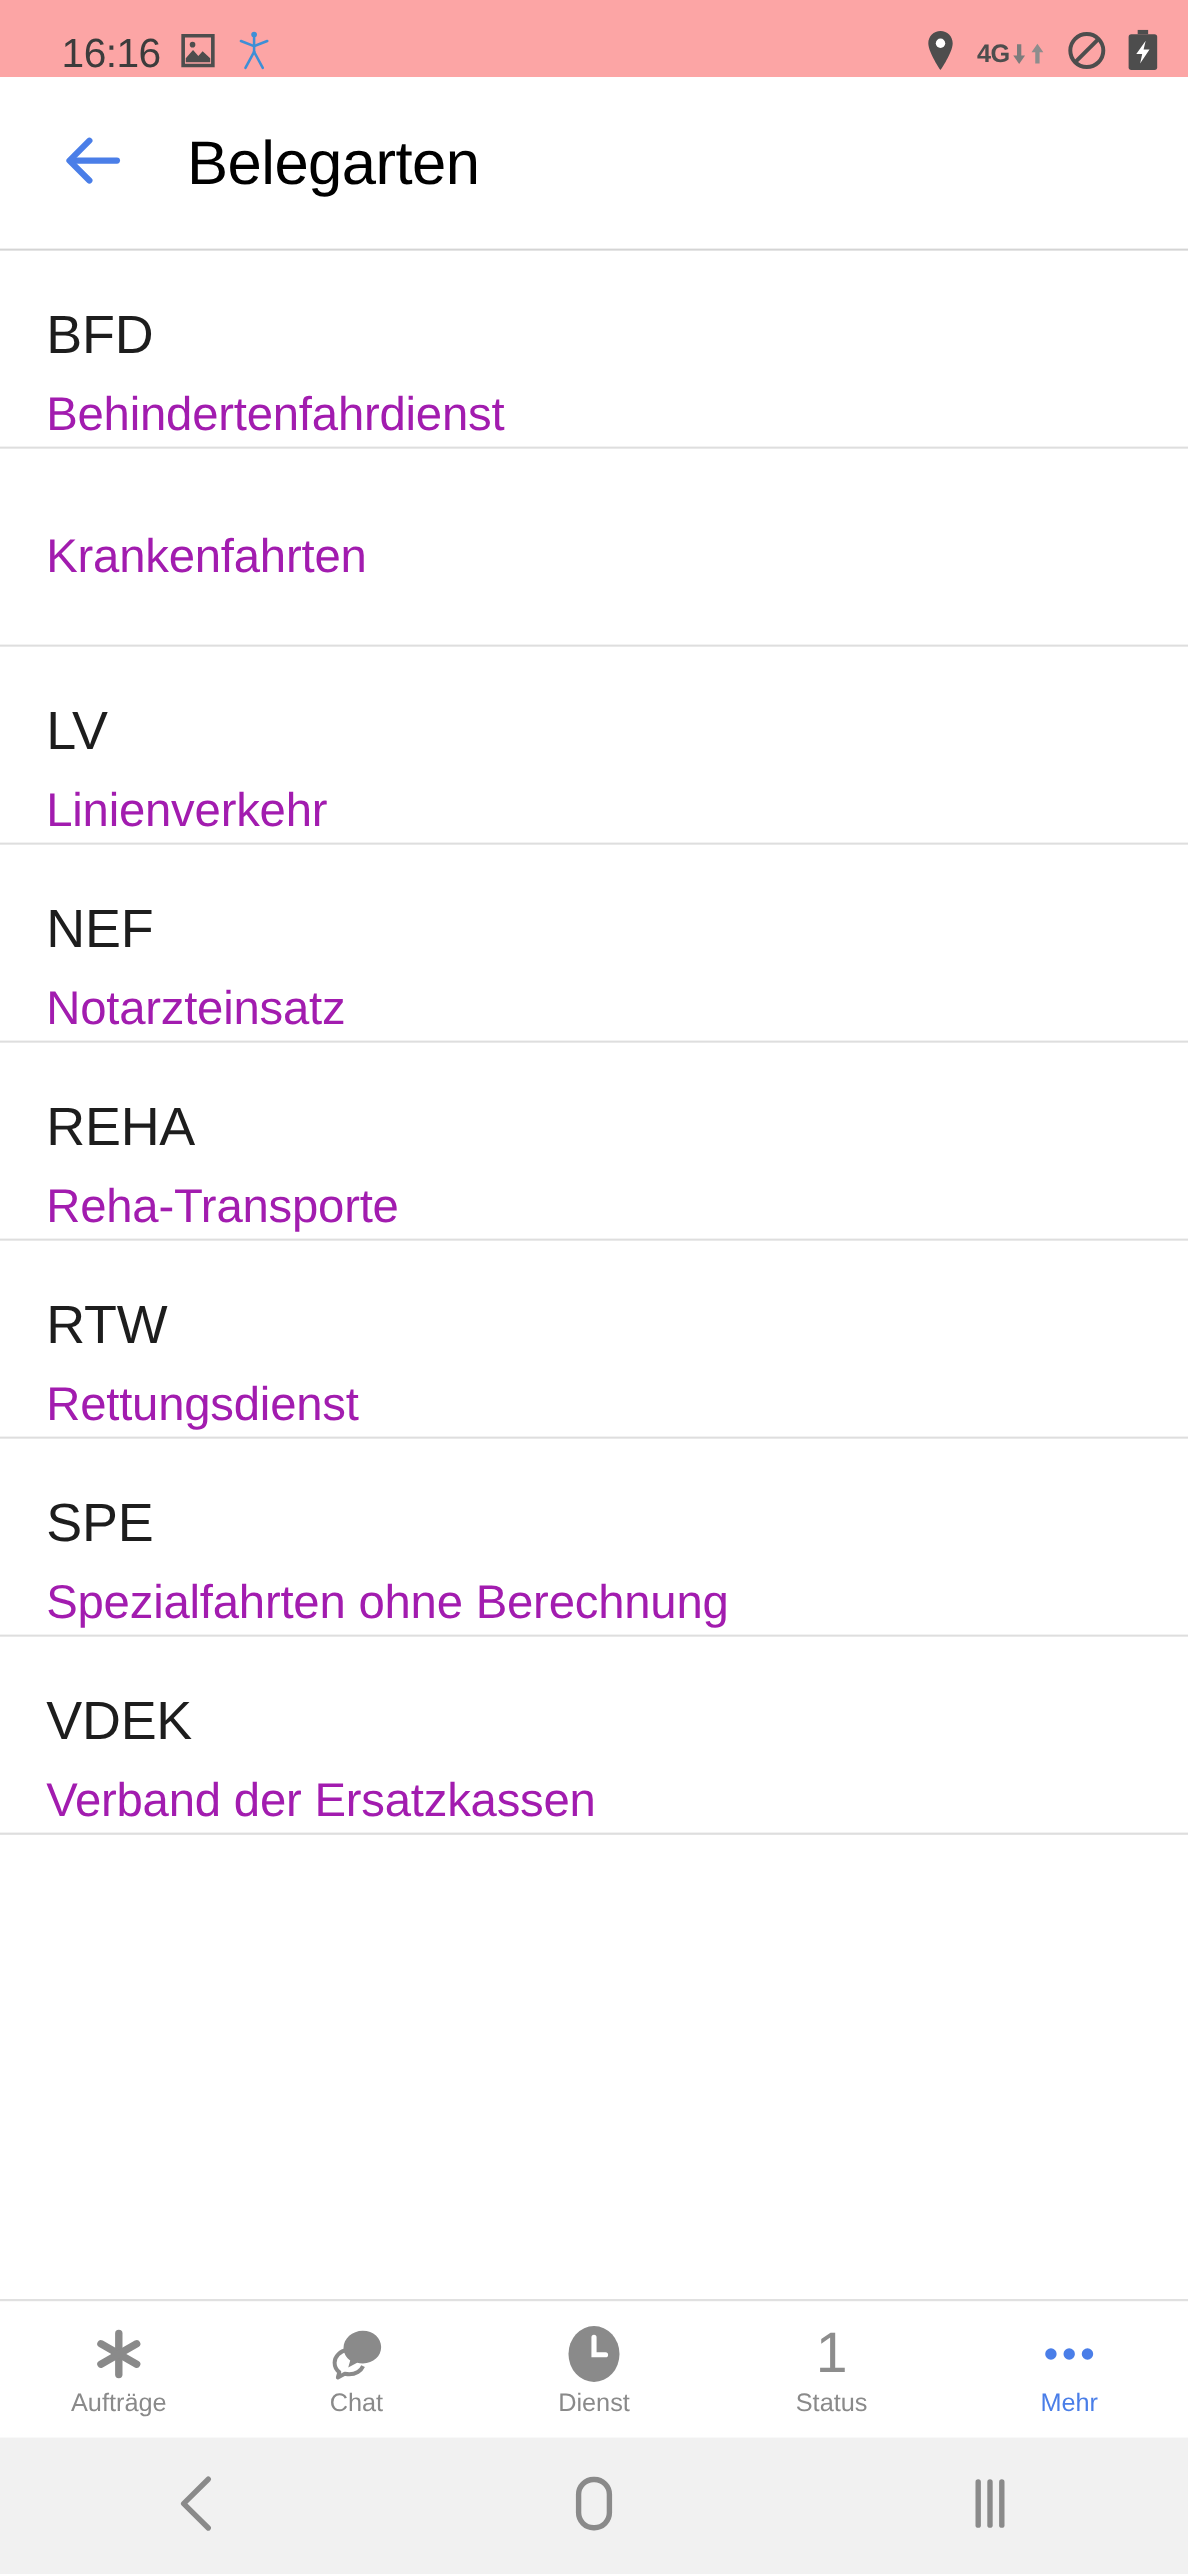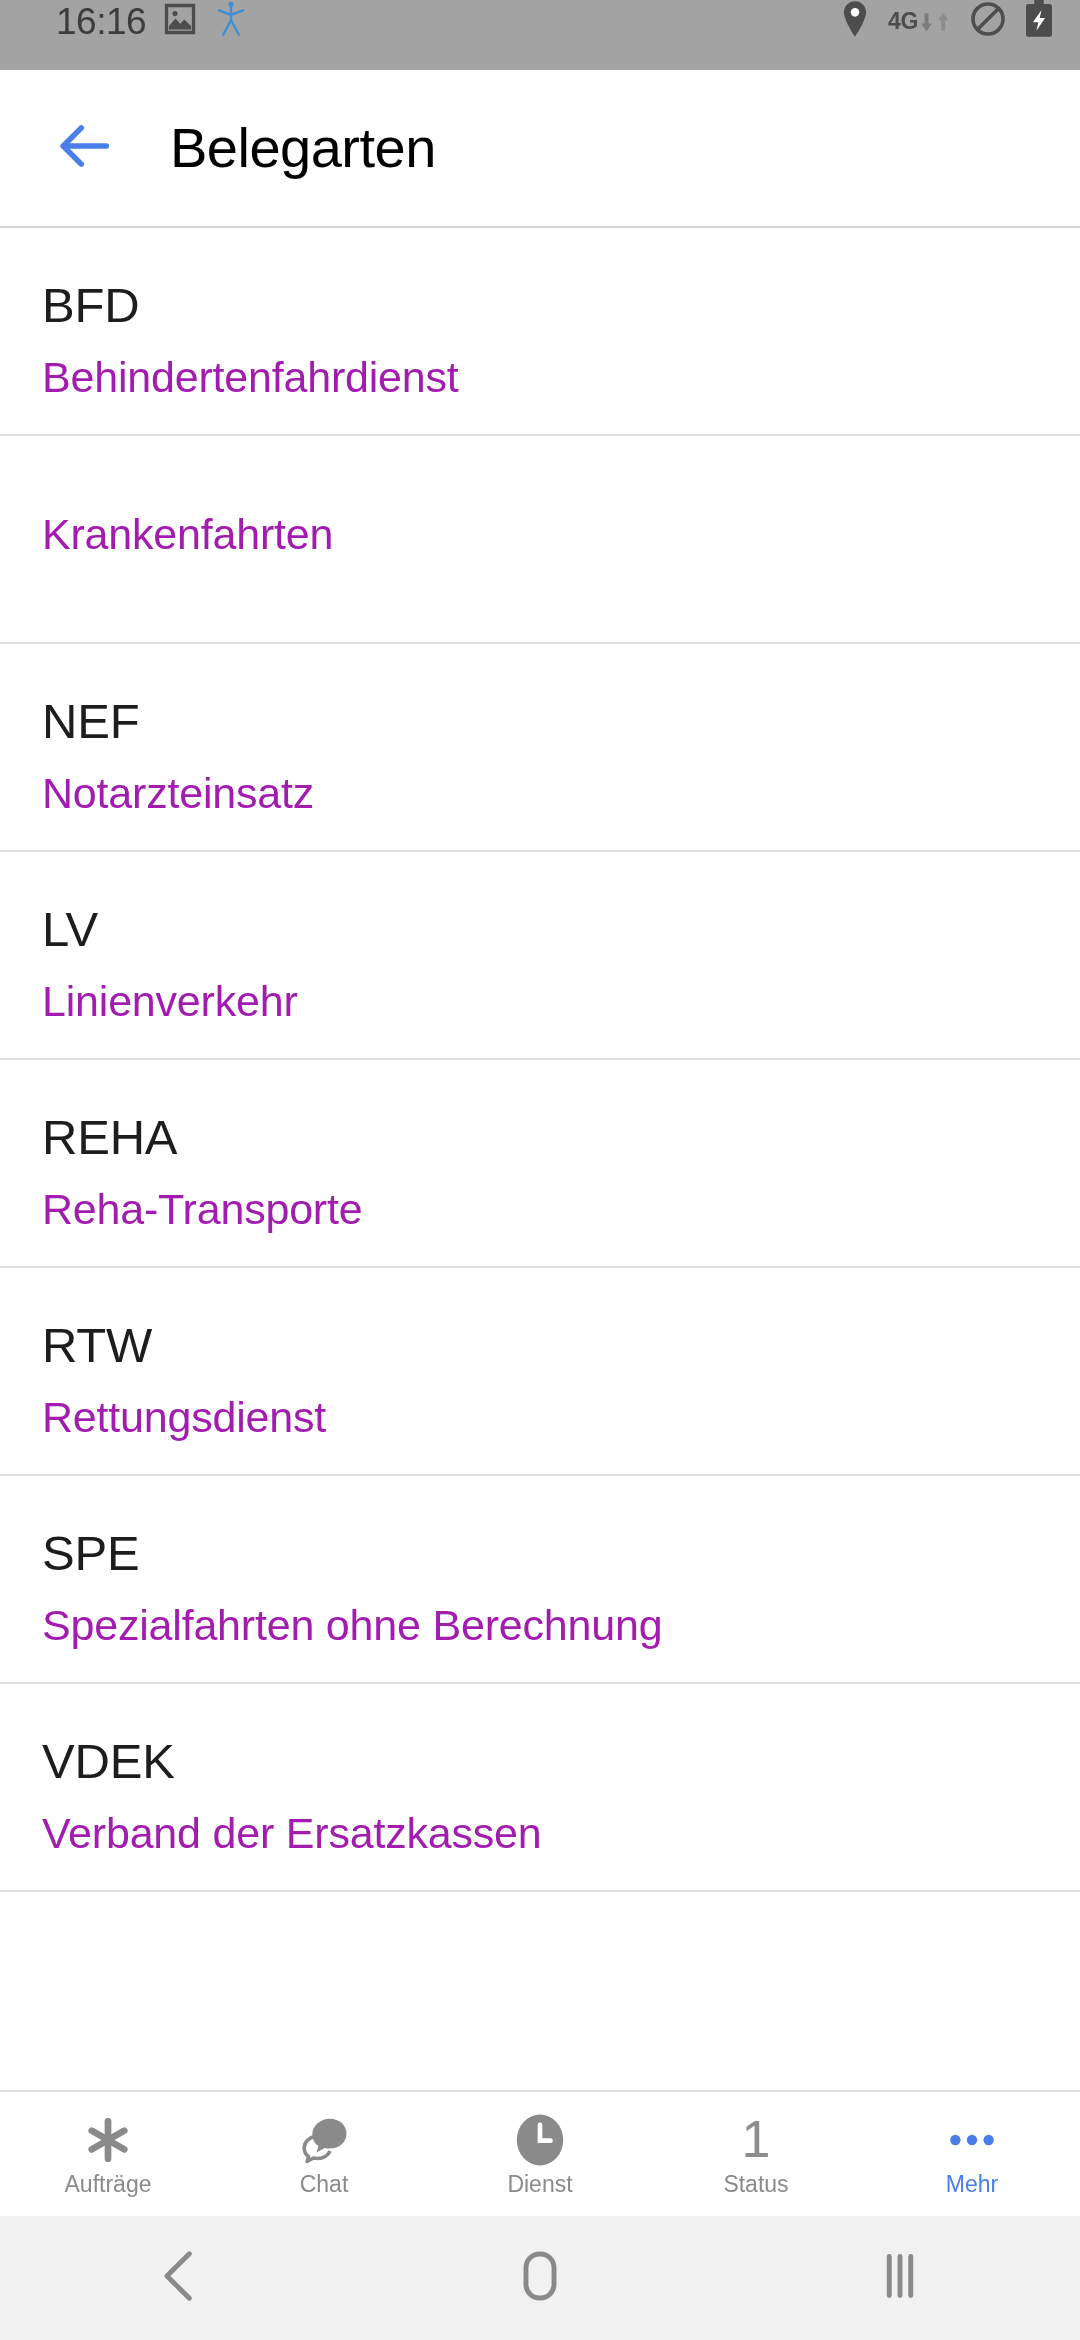--- a/index.html
+++ b/index.html
@@ -13,23 +13,23 @@
     position:relative;
     width:1080px; height:2340px;
     background:#ffffff;
     display:flex; flex-direction:column;
   }
 
   
   #status-bar {
     height:70px;
     flex:0 0 70px;
-    display:flex; align-items:flex-start;
+    display:flex; align-items:flex-end;
     padding:0 26px 0 56px;
-    background:#a3a3a3;
+    background:#fca5a5;
   }
   #status-left { display:flex; align-items:center; gap:16px; }
   #status-time {
     font-size:37px; color:#3c3c3c; letter-spacing:-0.5px;
     line-height:1;
   }
   #status-right { margin-left:auto; display:flex; align-items:center; gap:18px; }
   .sb-icon { display:block; }
 
   
@@ -56,21 +56,21 @@
   }
 
   
   #list {
     flex:1 1 auto;
     overflow:hidden;
     background:#ffffff;
     position:relative;
   }
   .list-item {
-    height:208px;
+    height:180px;
     padding:52px 42px 0 42px;
     border-bottom:2px solid #dedede;
     background:#ffffff;
     cursor:pointer;
   }
   .item-code {
     font-size:49px;
     color:#1d1d1d;
     line-height:1.05;
     letter-spacing:-0.2px;
@@ -215,27 +215,27 @@
     <div class="list-item">
       <div class="item-code">BFD</div>
       <div class="item-desc">Behindertenfahrdienst</div>
     </div>
 
     <div class="list-item">
       <div class="item-desc">Krankenfahrten</div>
     </div>
 
     <div class="list-item">
+      <div class="item-code">LV</div>
+      <div class="item-desc">Linienverkehr</div>
+    </div>
+
+    <div class="list-item">
       <div class="item-code">NEF</div>
       <div class="item-desc">Notarzteinsatz</div>
-    </div>
-
-    <div class="list-item">
-      <div class="item-code">LV</div>
-      <div class="item-desc">Linienverkehr</div>
     </div>
 
     <div class="list-item">
       <div class="item-code">REHA</div>
       <div class="item-desc">Reha-Transporte</div>
     </div>
 
     <div class="list-item">
       <div class="item-code">RTW</div>
       <div class="item-desc">Rettungsdienst</div>

